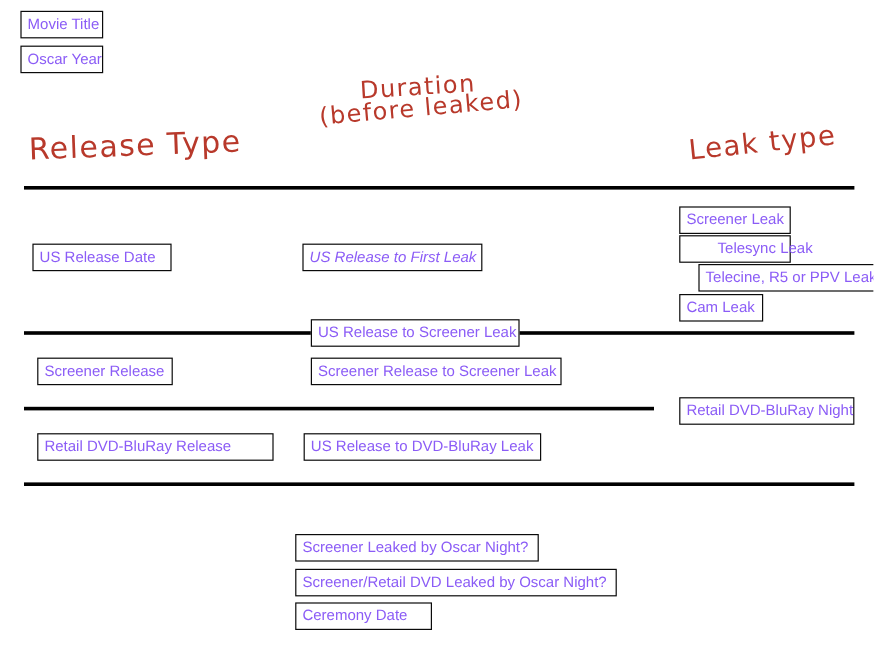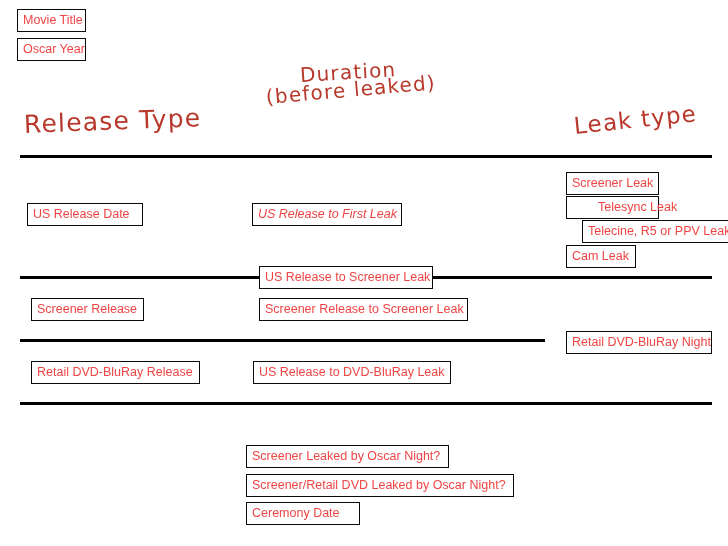--- a/index.html
+++ b/index.html
@@ -13,21 +13,21 @@
     height: 546px;
     background: #ffffff;
     overflow: hidden;
     font-family: "Liberation Sans", sans-serif;
   }
   .field-box {
     position: absolute;
     box-sizing: border-box;
     border: 1.6px solid #0a0a0a;
     background: #ffffff;
-    color: #ef4444;
+    color: #8b5cf6;
     font-family: "Liberation Sans", sans-serif;
     font-size: 12.5px;
     line-height: 20px;
     height: 23px;
     padding: 0 5px;
     white-space: nowrap;
     z-index: 3;
   }
   .divider {
     position: absolute;
@@ -92,21 +92,21 @@
 
   <div class="field-box" style="left:259px; top:266px; width:174px;">US Release to Screener Leak</div>
 
   <div class="field-box" style="left:31px; top:298px; width:113px;">Screener Release</div>
   <div class="field-box" style="left:259px; top:298px; width:209px;">Screener Release to Screener Leak</div>
 
   <div class="divider" style="left:20px; top:339px; width:525px;"></div>
 
   <div class="field-box" style="left:566px; top:331px; width:146px;">Retail DVD-BluRay Night</div>
 
-  <div class="field-box" style="left:31px; top:361px; width:169px;">Retail DVD-BluRay Release</div>
+  <div class="field-box" style="left:31px; top:361px; width:197px;">Retail DVD-BluRay Release</div>
   <div class="field-box" style="left:253px; top:361px; width:198px;">US Release to DVD-BluRay Leak</div>
 
   <div class="divider" style="left:20px; top:402px; width:692px;"></div>
 
   <div class="field-box" style="left:246px; top:445px; width:203px;">Screener Leaked by Oscar Night?</div>
   <div class="field-box" style="left:246px; top:474px; width:268px;">Screener/Retail DVD Leaked by Oscar Night?</div>
   <div class="field-box" style="left:246px; top:502px; width:114px;">Ceremony Date</div>
 
 </div>
 

